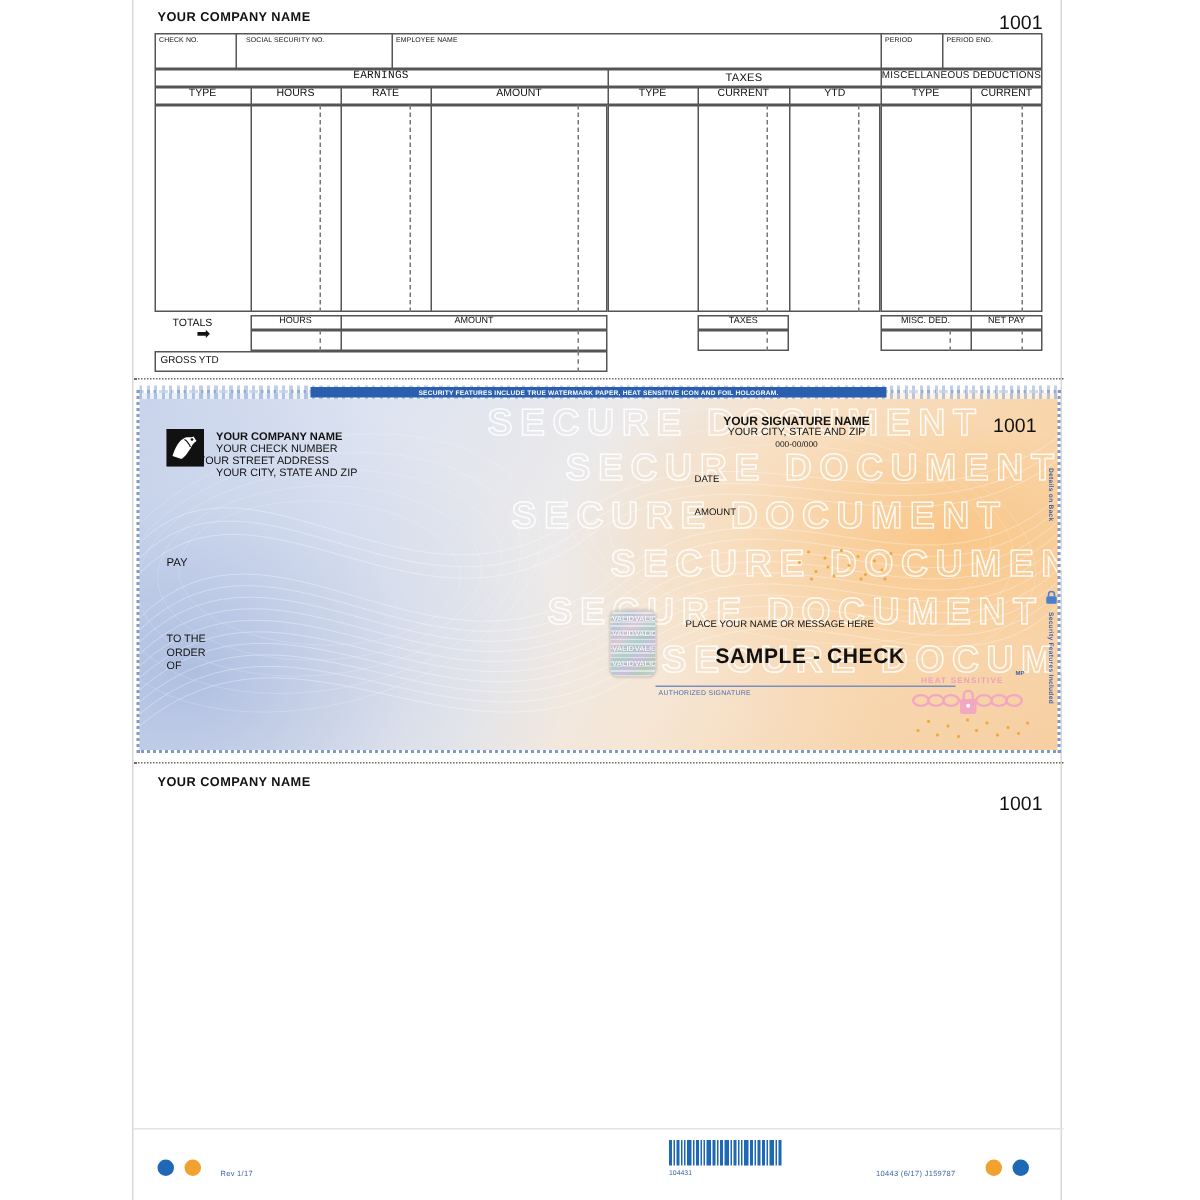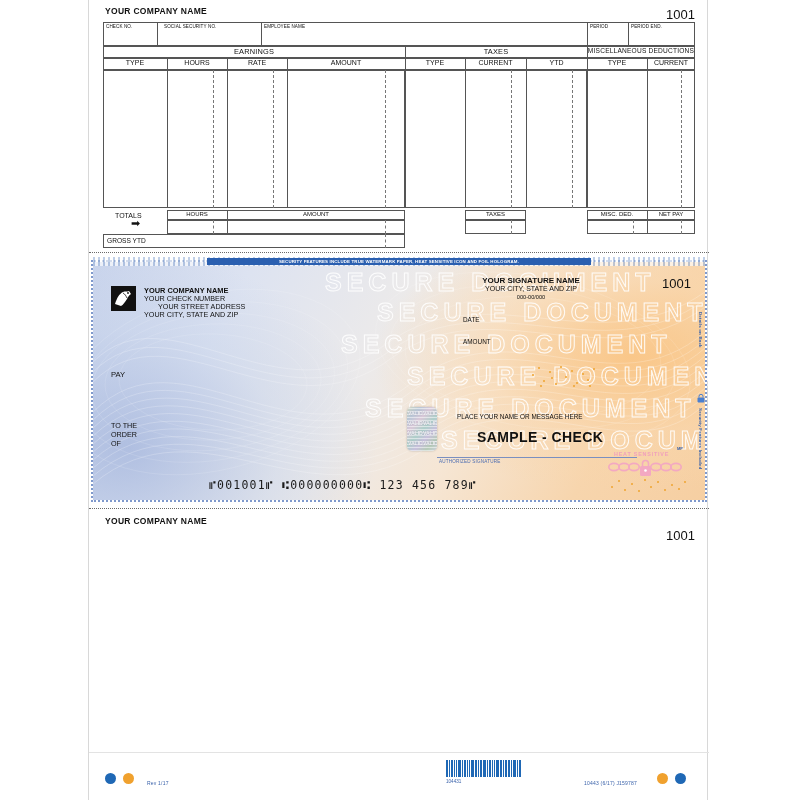--- a/index.html
+++ b/index.html
@@ -223,21 +223,21 @@
     <div class="lbl" style="left:17px; top:24px;">CHECK NO.</div>
     <div class="lbl" style="left:75px; top:24px;">SOCIAL SECURITY NO.</div>
     <div class="lbl" style="left:175px; top:24px;">EMPLOYEE NAME</div>
     <div class="lbl" style="left:501px; top:24px;">PERIOD</div>
     <div class="lbl" style="left:542px; top:24px;">PERIOD END.</div>
 
     <div class="cell" style="left:14px; top:46px; width:592px; height:12px;"></div>
     <div class="vline" style="left:316px; top:46px; height:12px;"></div>
     <div class="vline" style="left:498px; top:46px; height:12px;"></div>
 
-    <div class="lbl-sec" style="left:14px; top:47px; width:302px;">EARNINGS</div>
+    <div class="lbl-sec" style="left:14px; top:47px; width:302px;font-family:Liberation Mono, monospace;">EARNINGS</div>
     <div class="lbl-sec" style="left:316px; top:47px; width:182px;">TAXES</div>
     <div class="lbl-sec" style="left:498px; top:47px; width:108px; font-size:6.6px;">MISCELLANEOUS DEDUCTIONS</div>
 
     <div class="cell" style="left:14px; top:58px; width:592px; height:12px;"></div>
     <div class="vline" style="left:78px; top:58px; height:12px;"></div>
     <div class="vline" style="left:138px; top:58px; height:12px;"></div>
     <div class="vline" style="left:198px; top:58px; height:12px;"></div>
     <div class="vline" style="left:316px; top:58px; height:12px;"></div>
     <div class="vline" style="left:376px; top:58px; height:12px;"></div>
     <div class="vline" style="left:437px; top:58px; height:12px;"></div>
@@ -351,21 +351,21 @@
       <svg viewBox="0 0 25 25" width="25" height="25">
         <rect width="25" height="25" fill="#111"></rect>
         <path d="M4 18 C6 12 8 8 12 6 C14 5 16 6 18 5 L20 8 C18 9 17 11 16 13 C14 16 12 19 10 20 Z" fill="#fff"></path>
         <path d="M12 7 C14 8 15 10 16 12" stroke="#111" stroke-width="0.8" fill="none"></path>
         <circle cx="17" cy="7" r="0.9" fill="#111"></circle>
       </svg>
     </div>
 
     <div class="tx" style="left:55px; top:30px; font-size:7.4px; font-weight:bold;">YOUR COMPANY NAME</div>
     <div class="tx" style="left:55px; top:38px; font-size:7.2px;">YOUR CHECK NUMBER</div>
-    <div class="tx" style="left:69px; top:46px; font-size:7.2px;">YOUR STREET ADDRESS</div>
+    <div class="tx" style="left:43px; top:46px; font-size:7.2px;">YOUR STREET ADDRESS</div>
     <div class="tx" style="left:55px; top:54px; font-size:7.2px;">YOUR CITY, STATE AND ZIP</div>
 
     <div class="tx" style="left:352px; top:20px; width:180px; text-align:center; font-size:8px; font-weight:bold;">YOUR SIGNATURE NAME</div>
     <div class="tx" style="left:352px; top:29px; width:180px; text-align:center; font-size:7px;">YOUR CITY, STATE AND ZIP</div>
     <div class="tx" style="left:352px; top:38px; width:180px; text-align:center; font-size:5.6px;">000-00/000</div>
 
     <div class="check-num" style="top:20px; right:18px; font-size:13px;">1001</div>
 
     <div class="tx" style="left:374px; top:60px; font-size:6.4px;">DATE</div>
     <div class="tx" style="left:374px; top:82px; font-size:6.4px;">AMOUNT</div>
@@ -441,21 +441,20 @@
       <i style="left:29px; top:12px;"></i>
         <i style="left:35px; top:1px;"></i>
       <i style="left:41px; top:8px;"></i>
         <i style="left:48px; top:3px;"></i>
       <i style="left:55px; top:11px;"></i>
         <i style="left:62px; top:6px;"></i>
       <i style="left:69px; top:10px;"></i>
         <i style="left:75px; top:3px;"></i>
     </div>
 
-    <div class="micr">⑈001001⑈  ⑆000000000⑆ 123  456  789⑈</div>
 
     <div class="vert-right">
       <div class="vert-txt" style="top:0px; left:2px;">Details on Back</div>
       <svg class="lock-ic" viewBox="0 0 8 9">
         <rect x="0.5" y="3.5" width="7" height="5" rx="1" fill="#4a7fd0"></rect>
         <path d="M2 3.5 V2.3 a2 2 0 0 1 4 0 V3.5" fill="none" stroke="#4a7fd0" stroke-width="1"></path>
       </svg>
       <div class="vert-txt" style="top:96px; left:2px;">Security Features Included</div>
     </div>
   </div>

